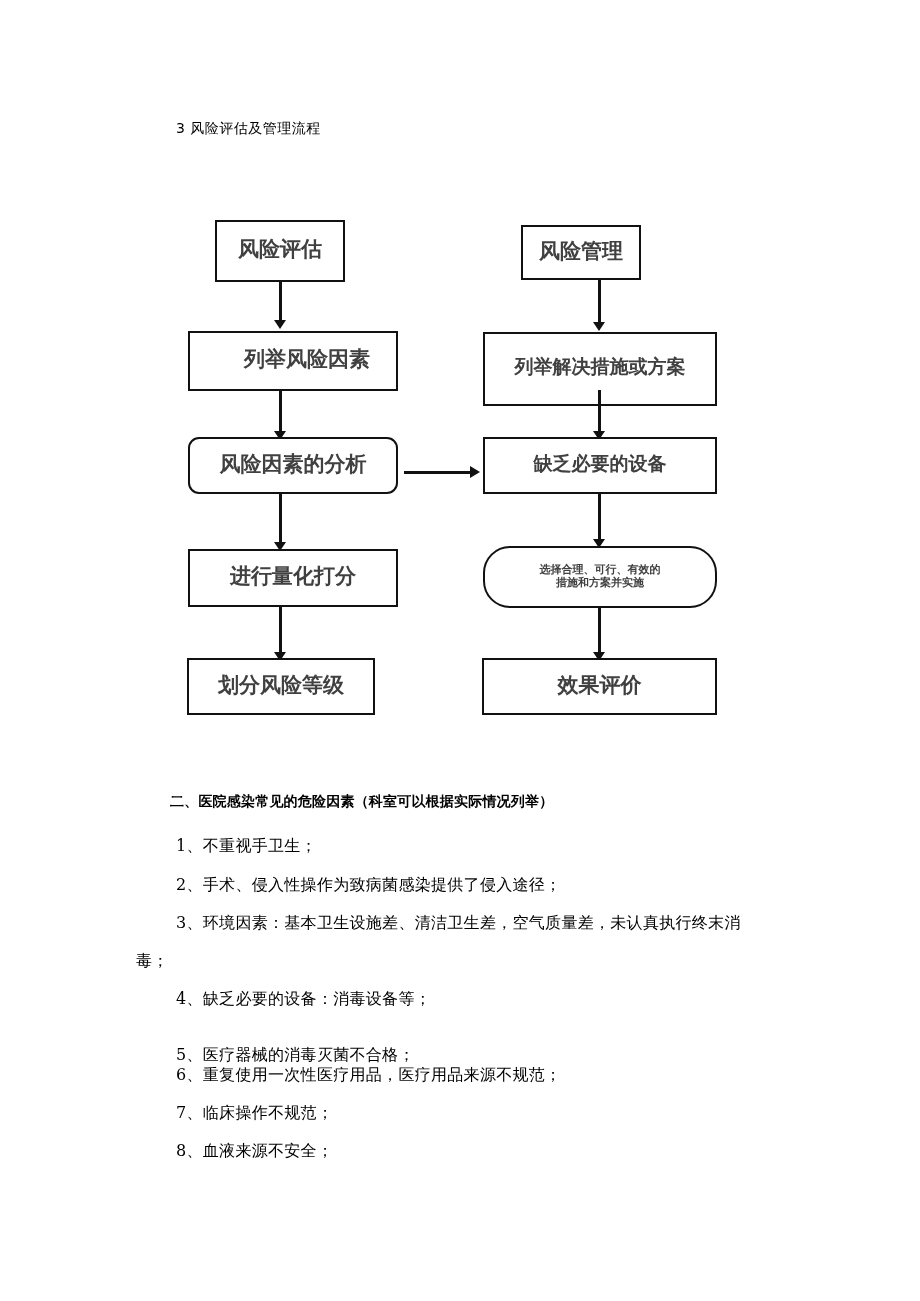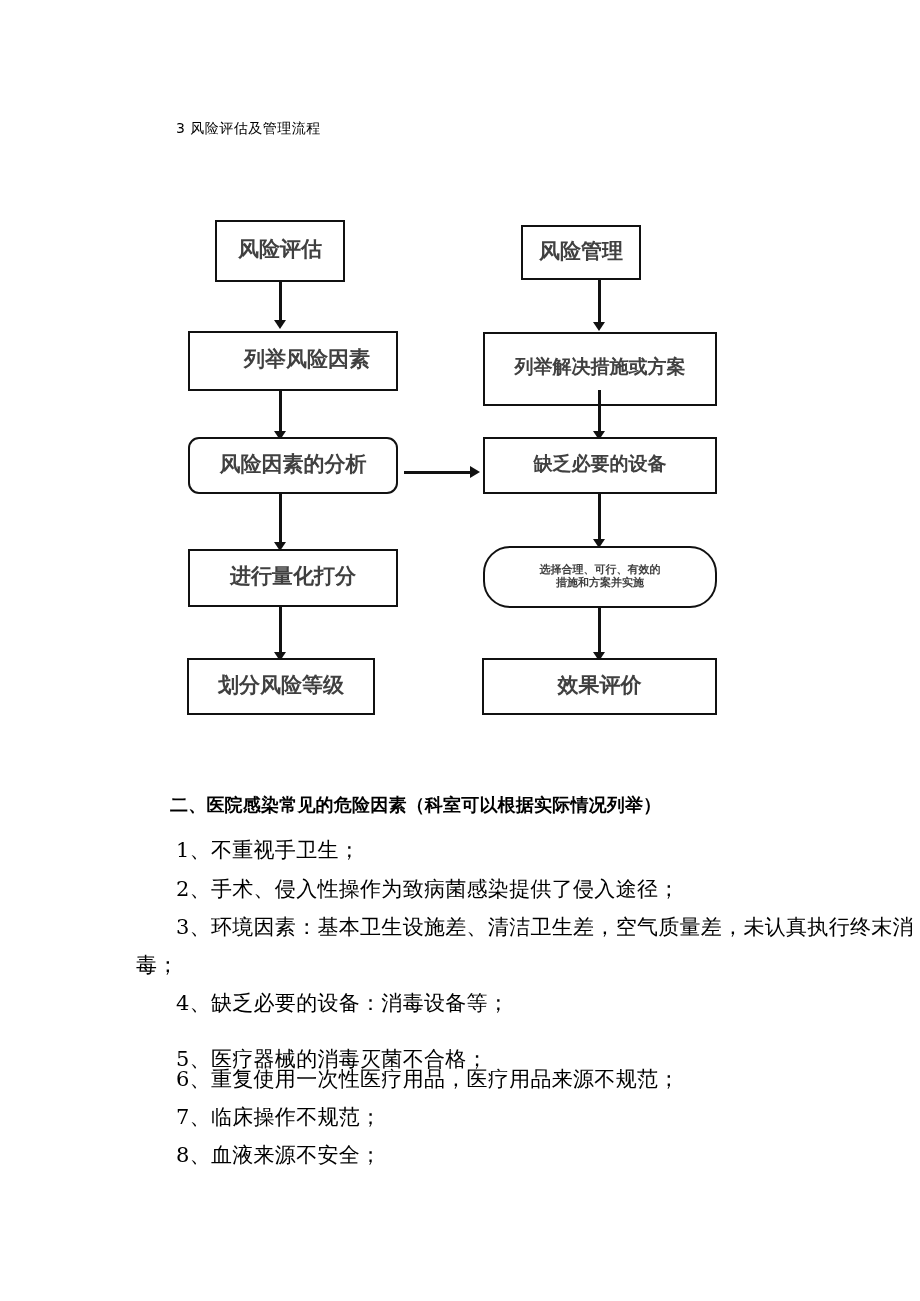--- a/index.html
+++ b/index.html
@@ -89,28 +89,28 @@
     left: 0;
     top: 0;
     width: 920px;
   }
   .section-heading {
     position: absolute;
     left: 170px;
     top: 793px;
     font-family: "DejaVu Sans", "Liberation Sans", sans-serif;
     font-weight: bold;
-    font-size: 18px;
+    font-size: 14px;
     letter-spacing: 0.2px;
     white-space: nowrap;
   }
   .para {
     position: absolute;
     font-family: "DejaVu Serif", "Liberation Serif", serif;
-    font-size: 21px;
+    font-size: 16px;
     letter-spacing: 0.3px;
     white-space: nowrap;
   }
   .para.indent { left: 176px; }
   .para.flush  { left: 136px; }
 </style>
 </head>
 <body>
 
 <div class="page-title">3 风险评估及管理流程</div>

